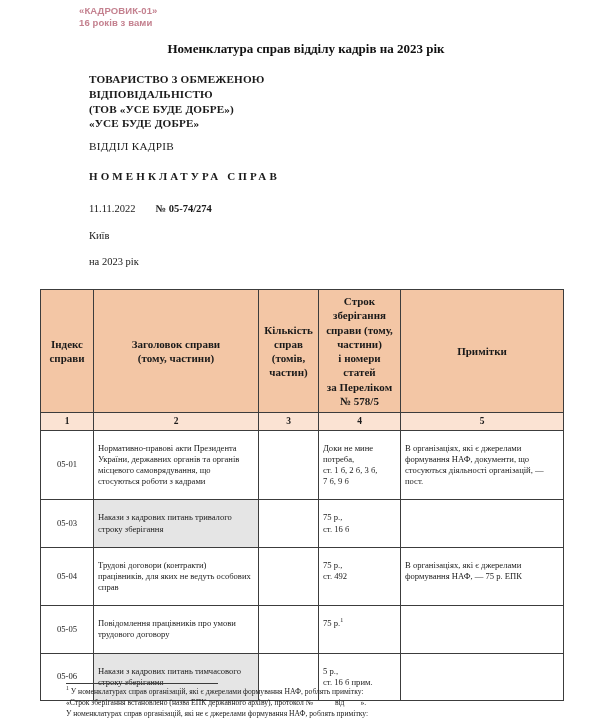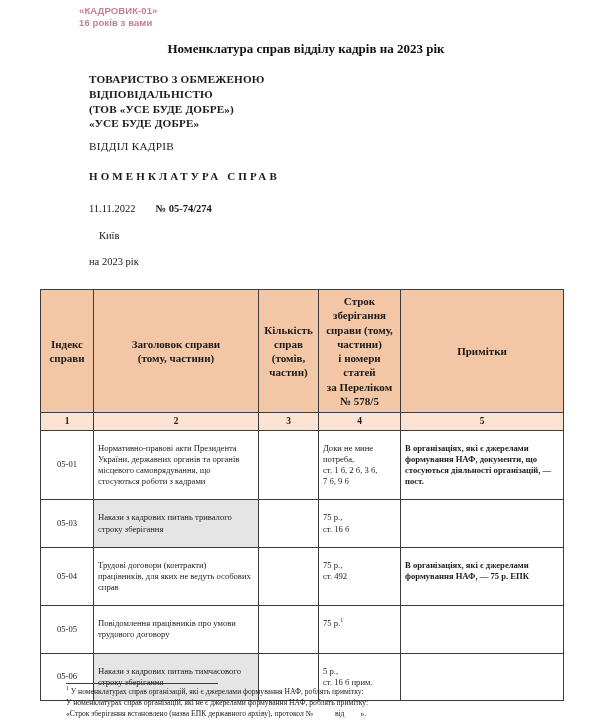--- a/index.html
+++ b/index.html
@@ -79,21 +79,21 @@
   }
 
   .meta-line {
     position: absolute;
     left: 89px;
     font-size: 10.5px;
     white-space: nowrap;
   }
   .meta-date { top: 203px; }
   .meta-date .num { margin-left: 20px; font-weight: bold; }
-  .meta-city { top: 230px; margin-left: 10px; }
+  .meta-city { top: 230px; }
   .meta-year { top: 256px; }
 
   
   .nomenclature-table {
     position: absolute;
     left: 40px;
     top: 289px;
     width: 523px;
     border-collapse: collapse;
     table-layout: fixed;
@@ -133,21 +133,21 @@
   td.cell-index {
     text-align: center;
     vertical-align: middle;
     white-space: nowrap;
   }
   td.cell-title { text-align: left; }
   td.cell-qty { }
   td.cell-term {
     text-align: left;
   }
-  td.cell-note { text-align: left; font-weight: bold; }
+  td.cell-note { text-align: left; }
   td.shaded {
     background: #e5e5e5;
   }
 
   .fn-ref {
     font-size: 6px;
     vertical-align: super;
     line-height: 0;
   }
 
@@ -303,16 +303,16 @@
         </td>
         <td class="cell-note"></td>
       </tr>
     </tbody>
 </table>
 
 <div class="footnote">
   <div class="footnote-rule"></div>
   <div class="footnote-text">
     <p><span class="marker">1</span><span>У номенклатурах справ організацій, які є джерелами формування НАФ, роблять примітку:</span></p>
+    <p><span>«Строк зберігання встановлено (назва ЕПК державного архіву), протокол №</span><span class="gap-sm"></span><span>від</span><span class="gap-xs"></span><span>».</span></p>
     <p><span>У номенклатурах справ організацій, які не є джерелами формування НАФ, роблять примітку:</span></p>
-    <p><span>«Строк зберігання встановлено (назва ЕПК державного архіву), протокол №</span><span class="gap-sm"></span><span>від</span><span class="gap-xs"></span><span>».</span></p>
   </div>
 </div>
 
 </body></html>

